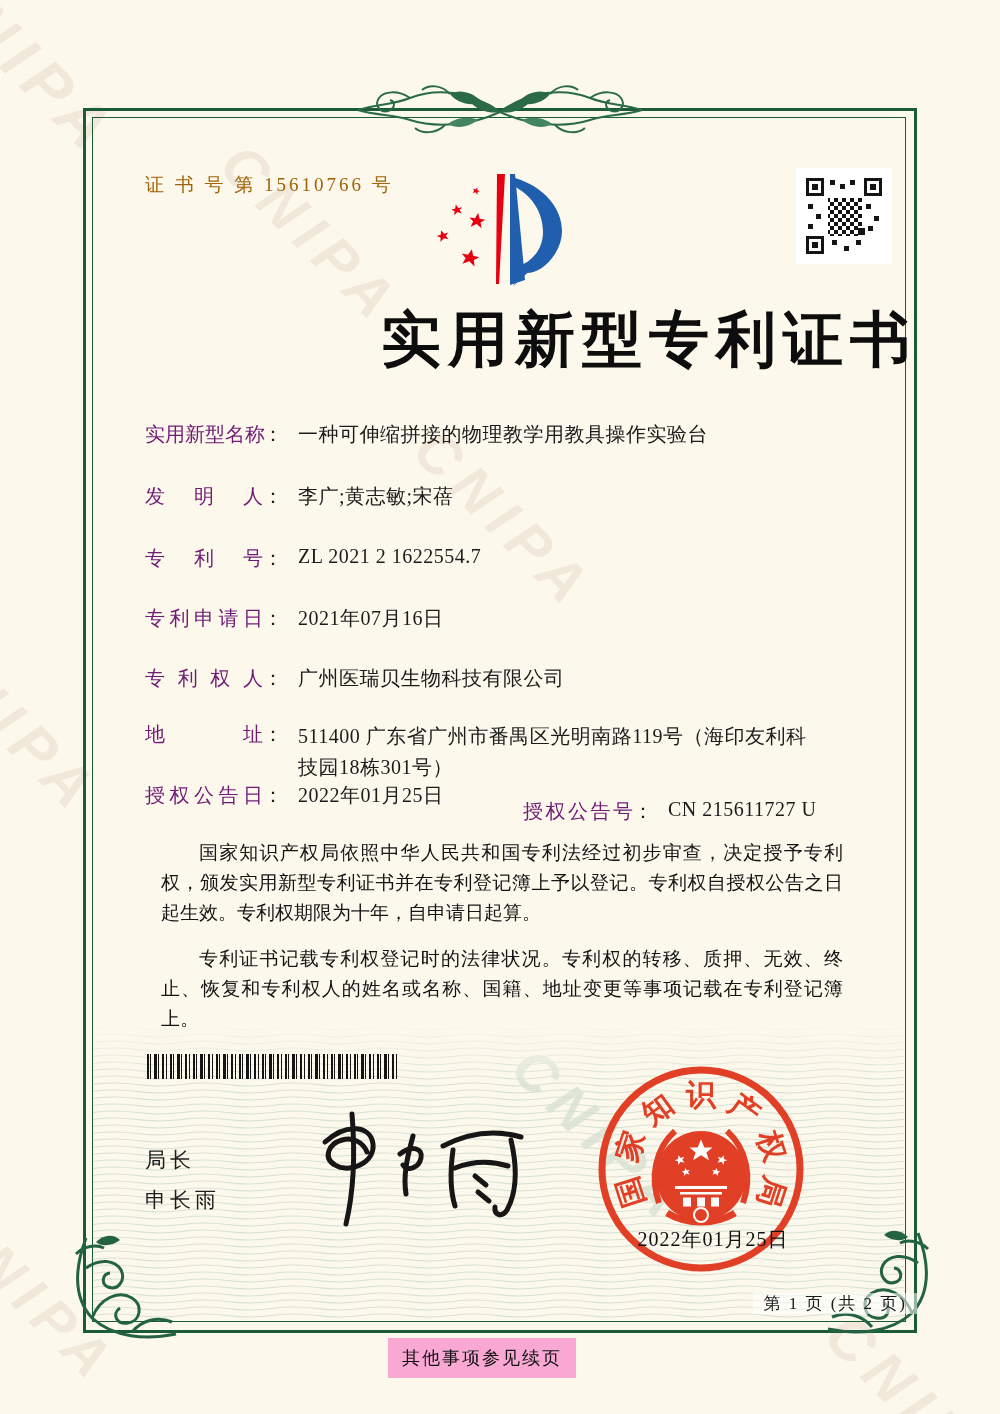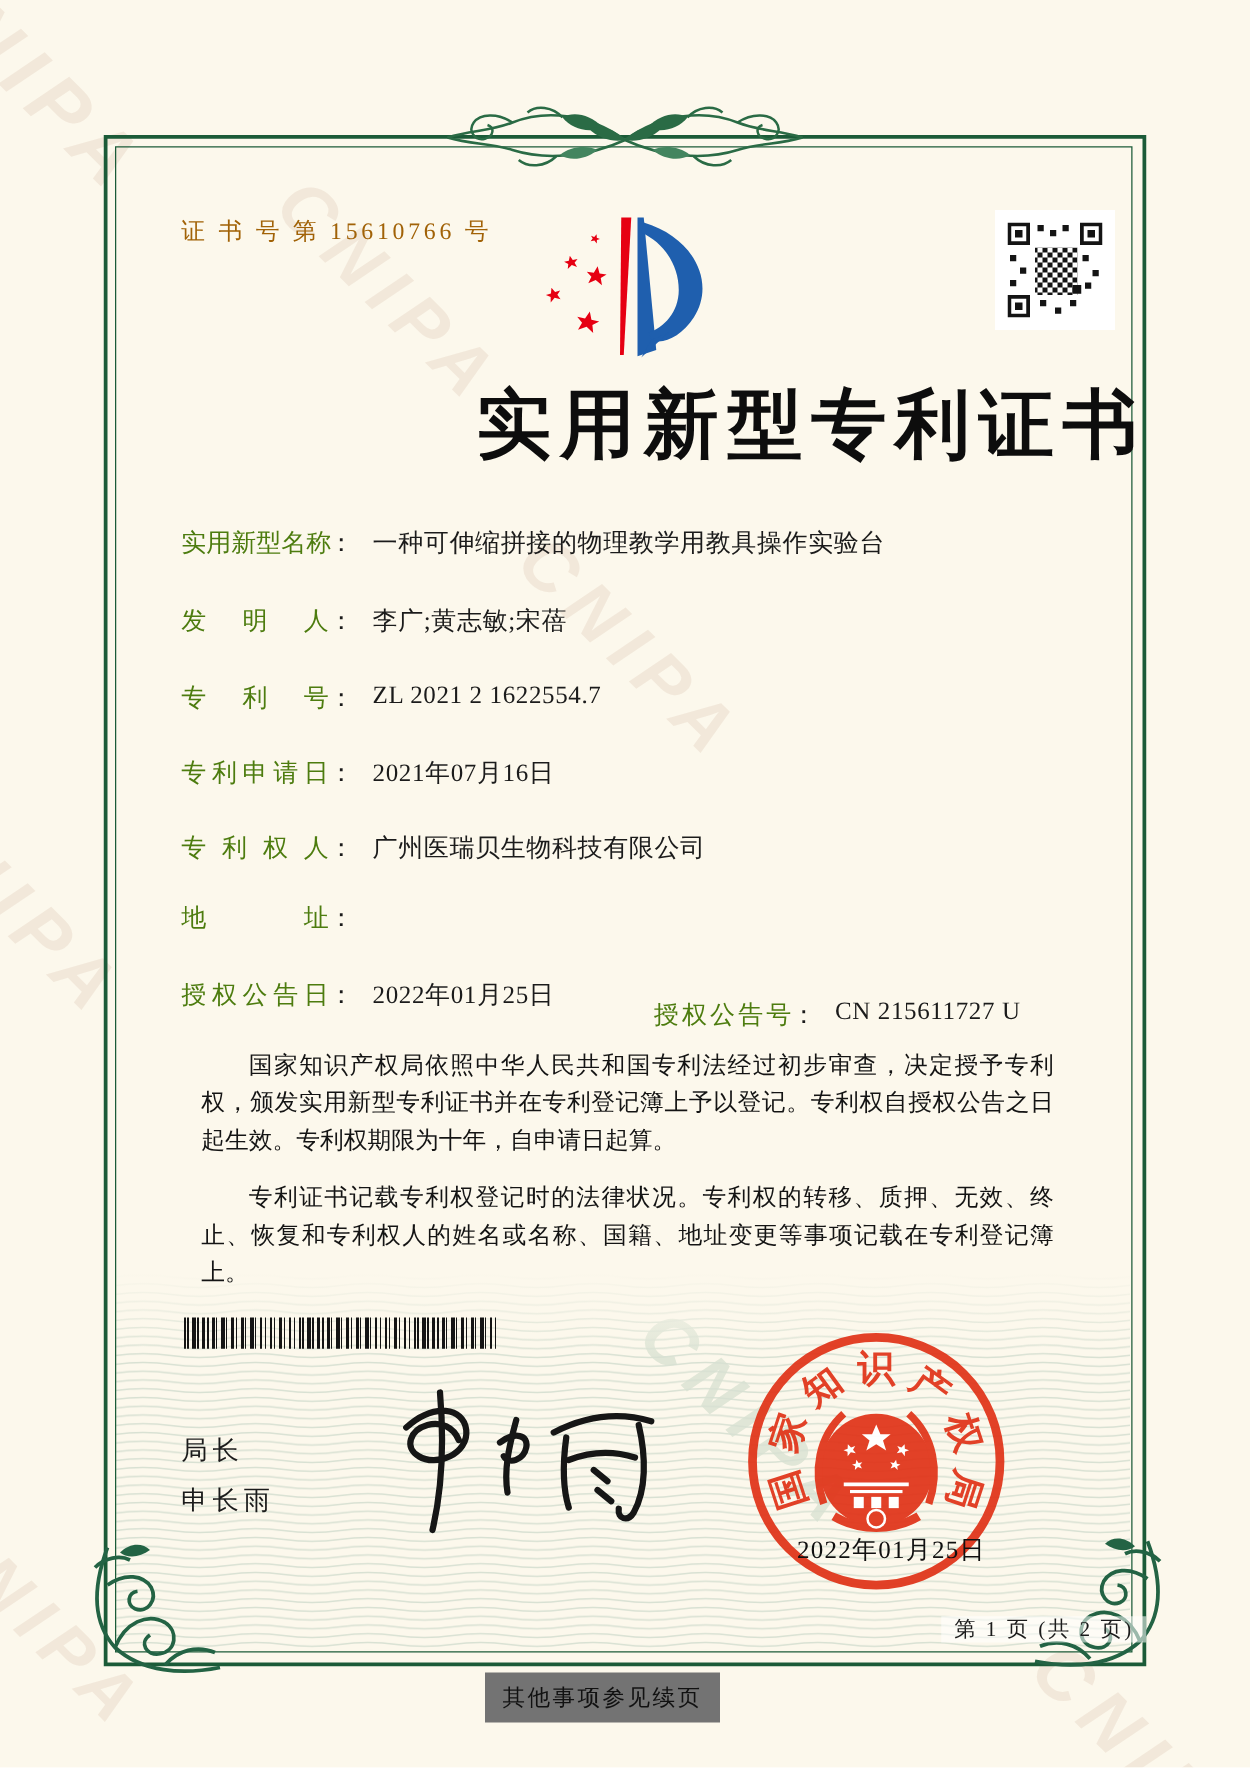--- a/index.html
+++ b/index.html
@@ -35,21 +35,21 @@
   .qr-box{left:796px;top:168px;width:96px;height:96px;background:#ffffff;}
 
   .title{
     left:83px;top:300px;width:834px;text-align:right;
     font-size:60px;font-weight:bold;letter-spacing:7px;color:#0d0d0d;
   }
 
   .field-row{left:145px;font-size:20px;white-space:nowrap;}
   .flabel{
     display:inline-block;width:118px;vertical-align:top;
-    text-align:justify;text-align-last:justify;color:#4d7c0f;
+    text-align:justify;text-align-last:justify;color:#701a75;
   }
   .colon{display:inline-block;vertical-align:top;}
   .fvalue{display:inline-block;margin-left:10px;vertical-align:top;letter-spacing:0.5px;}
   .fvalue .vline{display:block;line-height:31px;white-space:nowrap;}
   .grant2{position:absolute;left:378px;top:0;white-space:nowrap;margin-top:16px;}
   .grant2 .flabel{width:110px;}
 
   .body-text{
     left:145px;top:822px;width:714px;font-size:19px;line-height:30px;
     text-align:justify;color:#141414;
@@ -72,21 +72,21 @@
 
   .seal-date{
     left:628px;top:1226px;width:170px;text-align:center;
     font-size:20px;letter-spacing:1px;color:#101010;z-index:6;
   }
 
   .page-footer{left:83px;top:1292px;width:834px;text-align:right;font-size:17px;letter-spacing:2px;}
   .page-footer span{background:rgba(255,255,255,0.55);padding:1px 10px;}
 
   .cont-note{
-    left:388px;top:1338px;width:188px;height:40px;background:#737373;
+    left:388px;top:1338px;width:188px;height:40px;background:#f9a8d4;
     text-align:center;line-height:40px;font-size:18px;letter-spacing:2px;color:#111;
   }
   .z1{z-index:1}.z2{z-index:2}.z3{z-index:3}.z4{z-index:4}.z5{z-index:5}
 </style>
 </head>
 <body>
 
 <div class="page">
 
   <span class="wm wm1">CNIPA</span>
@@ -241,20 +241,24 @@
   <div class="abs field-row z4" style="top:605px">
     <span class="flabel">专利申请日</span><span class="colon">：</span>
     <span class="fvalue">2021年07月16日</span>
   </div>
   <div class="abs field-row z4" style="top:665px">
     <span class="flabel">专利权人</span><span class="colon">：</span>
     <span class="fvalue">广州医瑞贝生物科技有限公司</span>
   </div>
   <div class="abs field-row z4" style="top:721px">
     <span class="flabel">地址</span><span class="colon">：</span>
+    <span class="fvalue">
+      <span class="vline">511400 广东省广州市番禺区光明南路119号（海印友利科</span>
+      <span class="vline">技园18栋301号）</span>
+    </span>
   </div>
   <div class="abs field-row z4" style="top:782px">
     <span class="flabel">授权公告日</span><span class="colon">：</span>
     <span class="fvalue">2022年01月25日</span>
     <span class="grant2">
       <span class="flabel">授权公告号</span><span class="colon">：</span>
       <span class="fvalue">CN 215611727 U</span>
     </span>
   </div>
 

